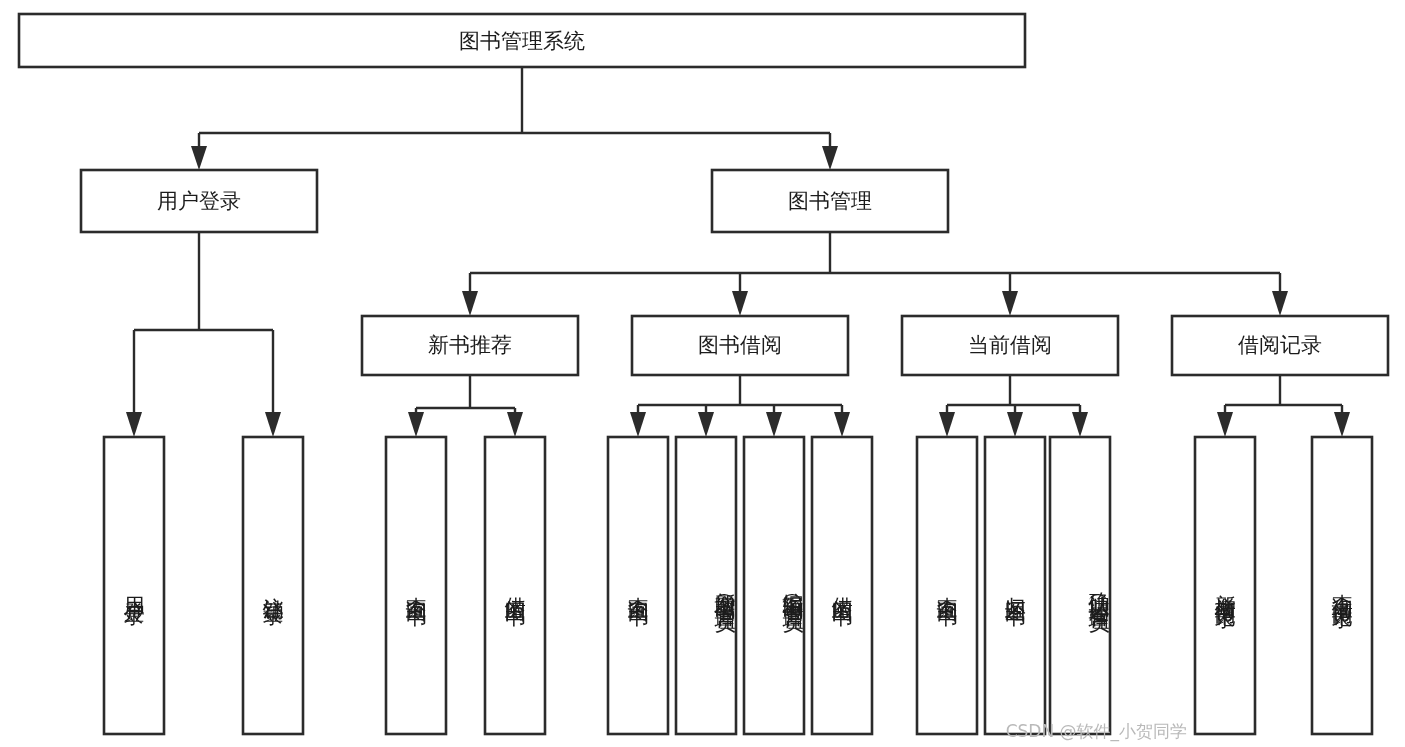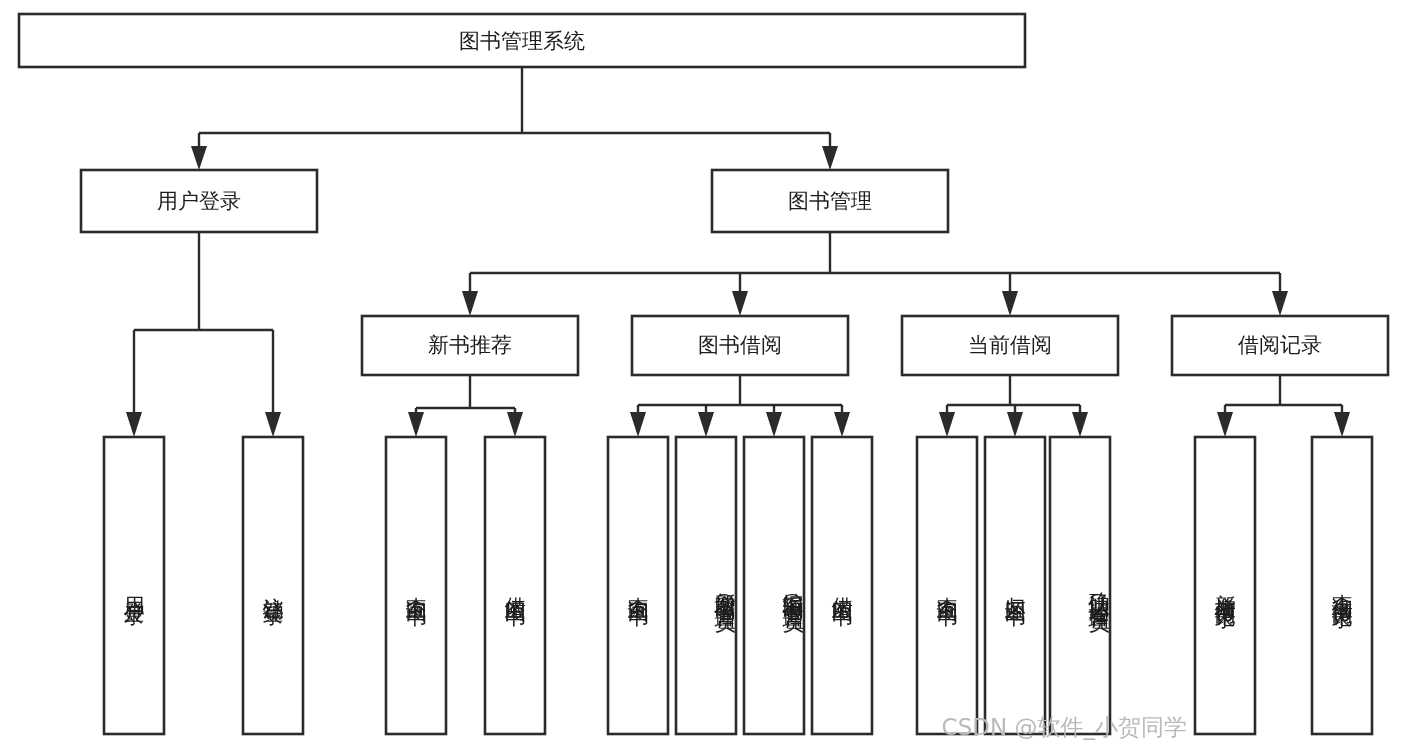--- a/index.html
+++ b/index.html
@@ -59,21 +59,21 @@
     letter-spacing: 3px;
     text-align: center;
     white-space: nowrap;
     pointer-events: none;
   }
   .watermark {
     position: absolute;
     right: 8px;
     bottom: 4px;
     font-family: "DejaVu Sans", "Liberation Sans", sans-serif;
-    font-size: 23px;
+    font-size: 17px;
     color: #b9b9b9;
     white-space: nowrap;
   }
 </style>
 </head>
 <body>
 
 <div id="diagram-root">
 
   <svg class="diagram-canvas" viewBox="0 0 1405 747">

